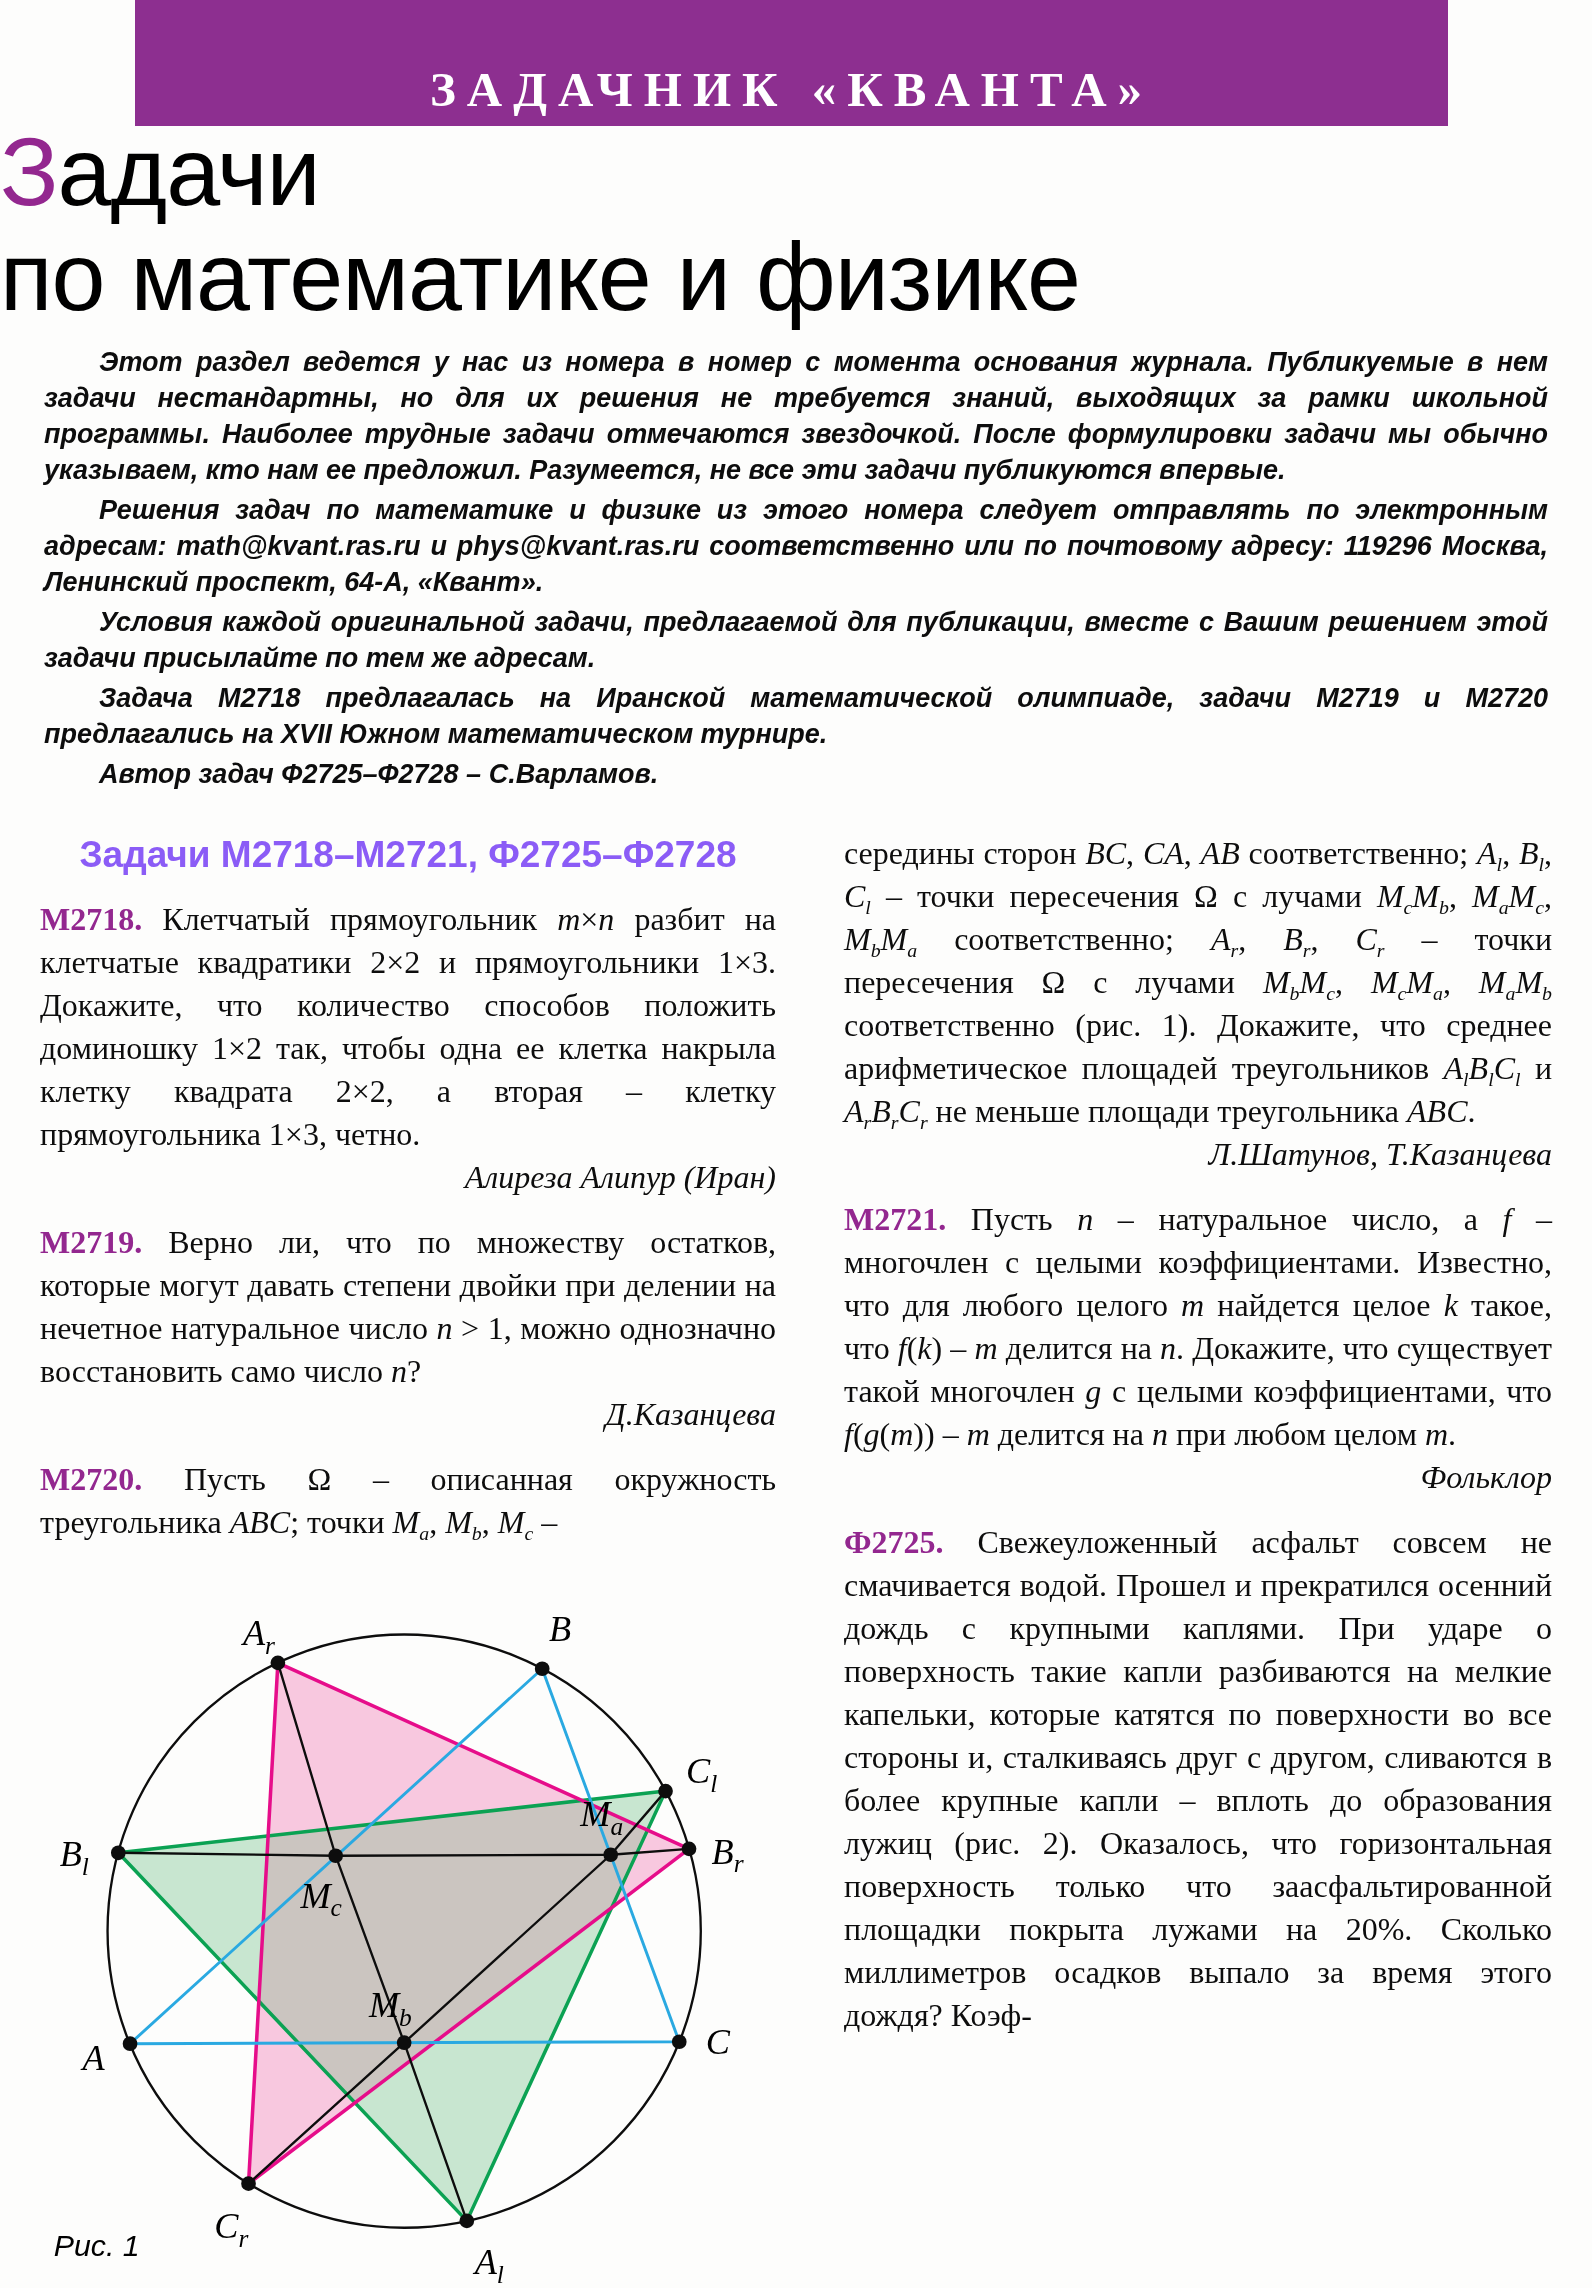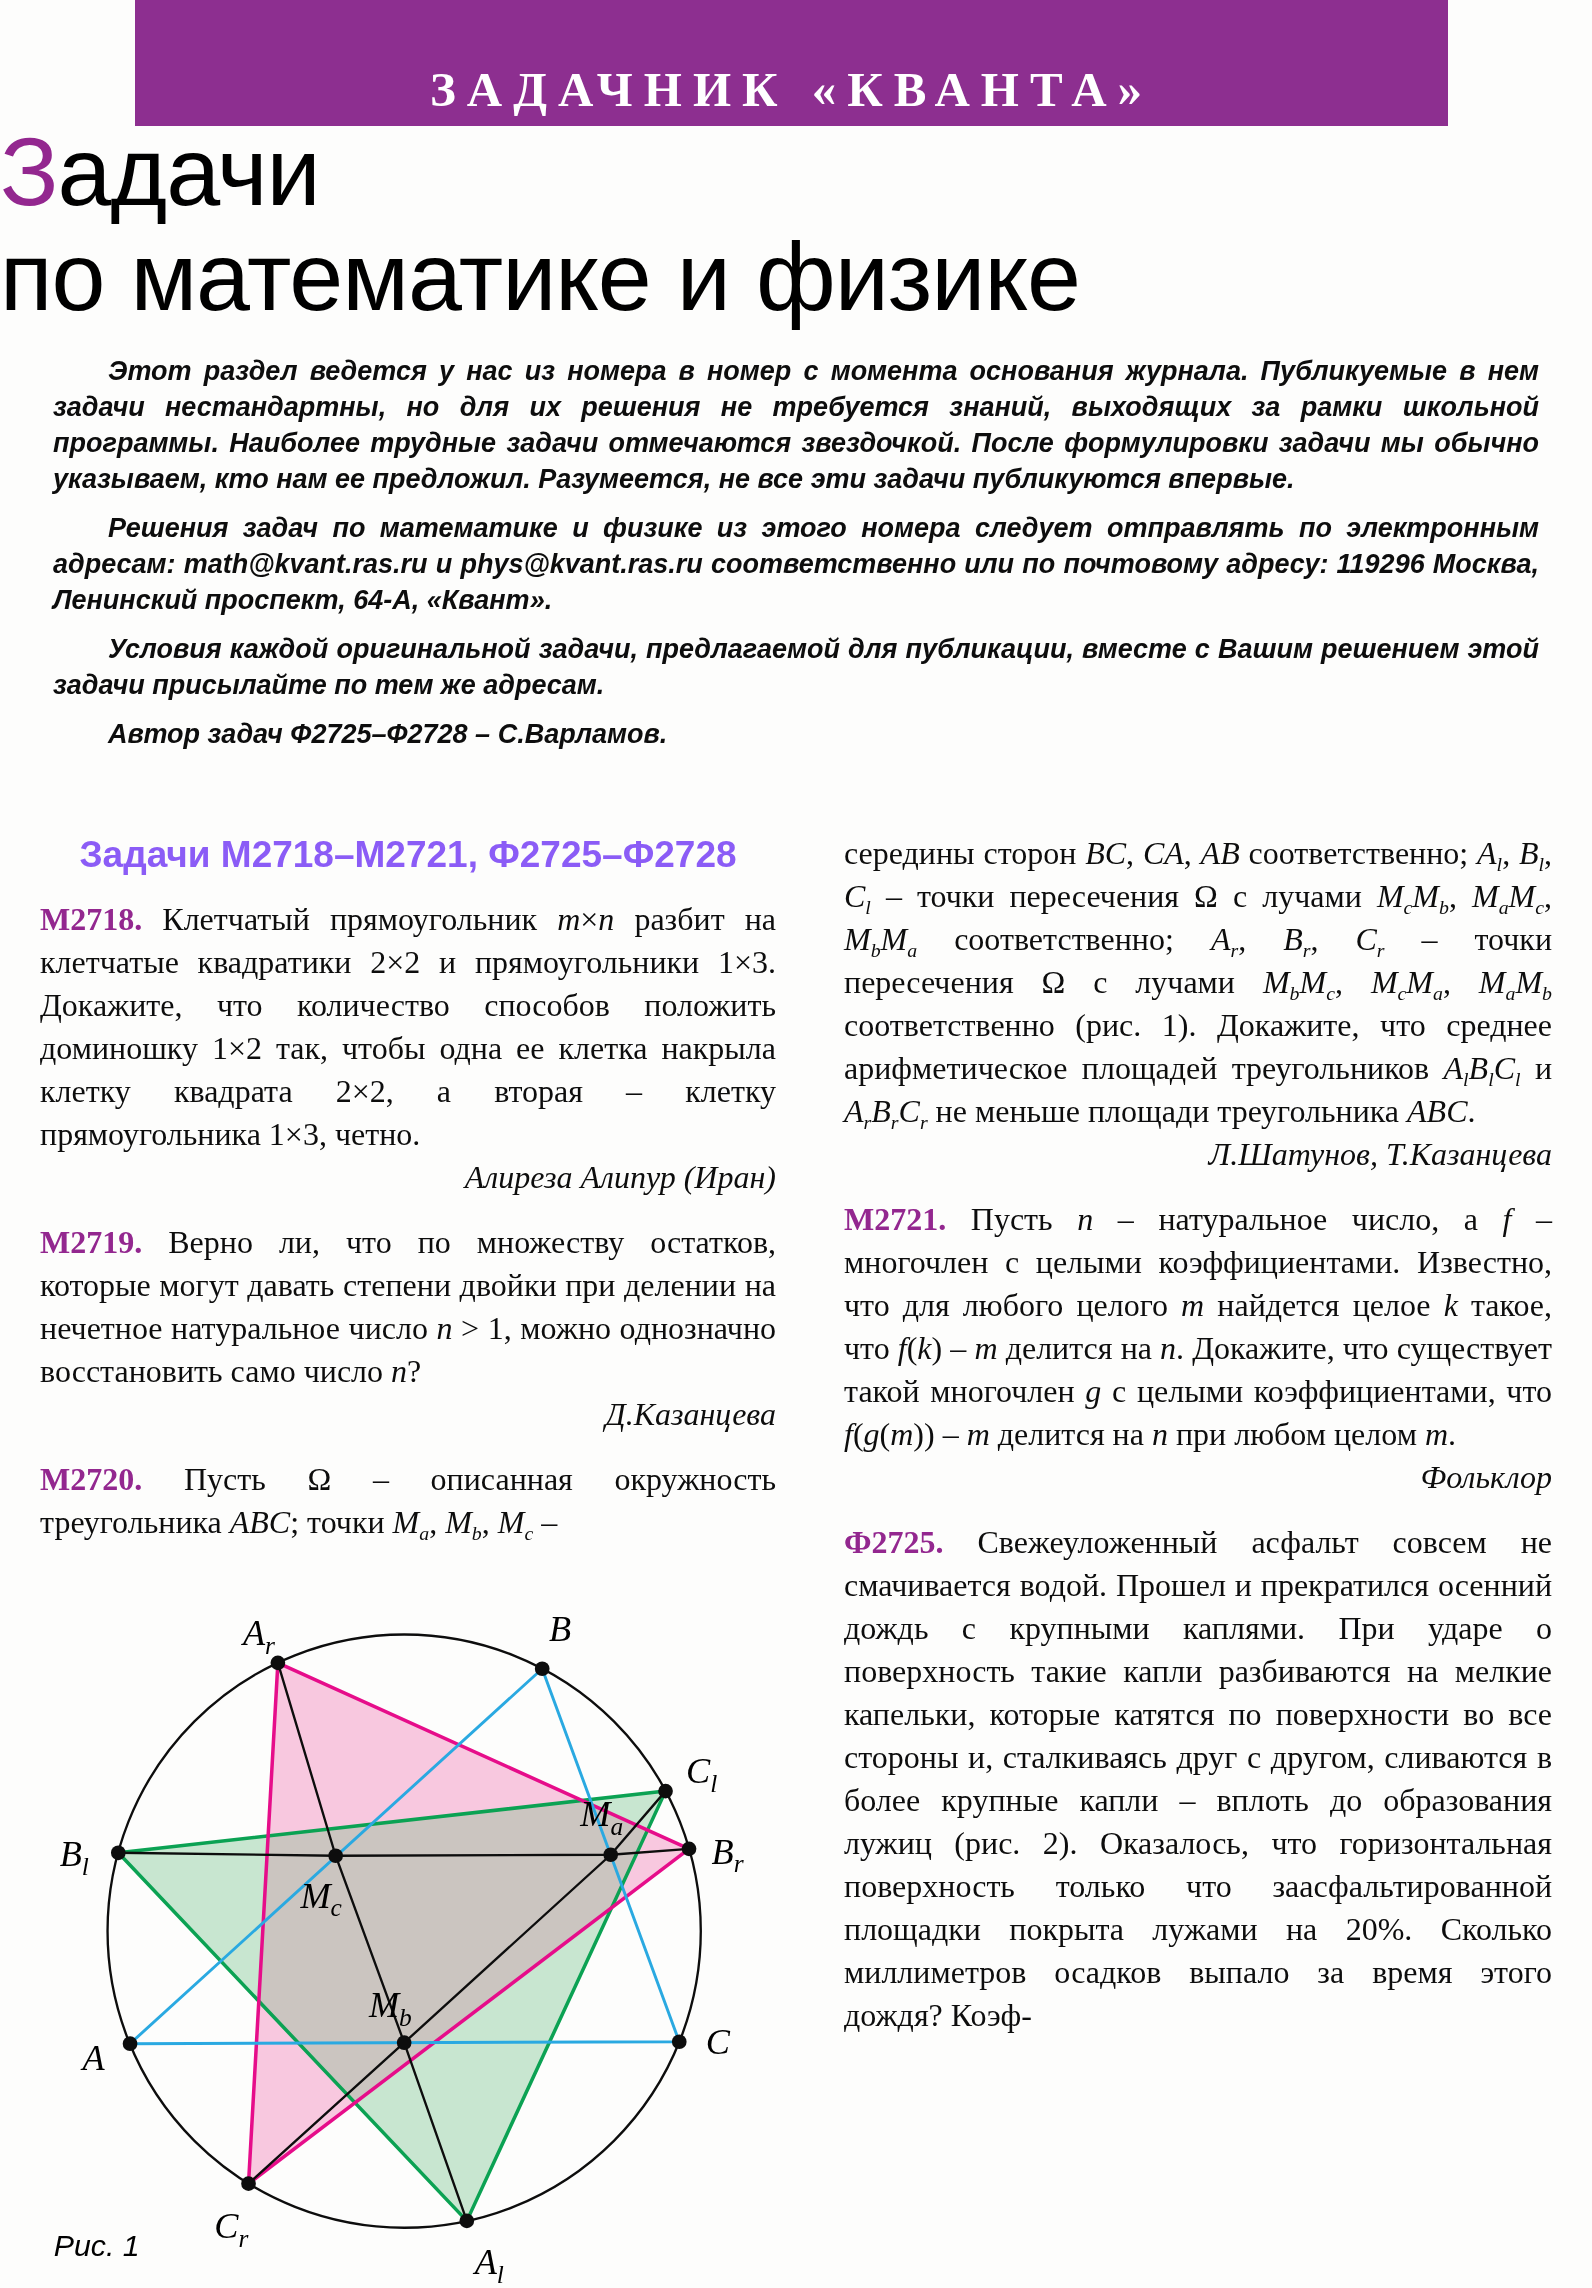--- a/index.html
+++ b/index.html
@@ -12,21 +12,21 @@
         letter-spacing:11px;color:#ffffff;padding-bottom:12px;white-space:nowrap;}
   
   .big-title{position:absolute;left:0;top:119px;width:1592px;
         font-family:"Liberation Sans",sans-serif;font-weight:400;color:#000;
         font-size:97px;line-height:105px;letter-spacing:-1px;}
   .big-title .accent{color:#93278f;}
   
   .intro{position:absolute;left:40px;top:340px;width:1512px;
         font-family:"Liberation Sans",sans-serif;font-weight:700;font-style:italic;
         font-size:27px;line-height:36px;text-align:justify;color:#0d0d0d;}
-  .intro p{margin:13px;text-indent:55px;}
+  .intro p{margin:4px;text-indent:55px;}
   
   .col{position:absolute;top:832px;font-size:32px;line-height:43px;text-align:justify;color:#0d0d0d;}
   .col-left{left:40px;width:736px;}
   .col-right{left:844px;width:708px;}
   .col-heading{font-family:"Liberation Sans",sans-serif;font-weight:700;font-style:normal;
         font-size:37px;line-height:46px;text-align:center;margin:0 0 20px 0;color:#8b5cf6;}
   .prob{margin:22px 0 0 0;}
   .prob.first{margin-top:0;}
   .plabel{color:#93278f;font-weight:700;margin-top:48px;}
   .author{margin:0;text-align:right;font-style:italic;}
@@ -49,20 +49,21 @@
 
   <div class="big-title">
     <div><span class="accent">З</span><span>адачи</span></div>
     <div>по математике и физике</div>
   </div>
 
   <div class="intro">
     <p>Этот раздел ведется у нас из номера в номер с момента основания журнала. Публикуемые в нем задачи нестандартны, но для их решения не требуется знаний, выходящих за рамки школьной программы. Наиболее трудные задачи отмечаются звездочкой. После формулировки задачи мы обычно указываем, кто нам ее предложил. Разумеется, не все эти задачи публикуются впервые.</p>
     <p>Решения задач по математике и физике из этого номера следует отправлять по электронным адресам: math@kvant.ras.ru и phys@kvant.ras.ru соответственно или по почтовому адресу: 119296 Москва, Ленинский проспект, 64-А, «Квант».</p>
     <p>Условия каждой оригинальной задачи, предлагаемой для публикации, вместе с Вашим решением этой задачи присылайте по тем же адресам.</p>
+    <p>Задача М2718 предлагалась на Иранской математической олимпиаде, задачи М2719 и М2720 предлагались на XVII Южном математическом турнире.</p>
     <p>Автор задач Ф2725–Ф2728 – С.Варламов.</p>
   </div>
 
   <div class="col col-left">
     <h2 class="col-heading">Задачи М2718–М2721, Ф2725–Ф2728</h2>
 
     <p class="prob first"><span class="plabel">М2718.</span> <span>Клетчатый прямоугольник <i>m</i>×<i>n</i> разбит на клетчатые квадратики 2×2 и прямоугольники 1×3. Докажите, что количество способов положить доминошку 1×2 так, чтобы одна ее клетка накрыла клетку квадрата 2×2, а вторая – клетку прямоугольника 1×3, четно.</span></p>
     <p class="author">Алиреза Алипур (Иран)</p>
 
     <p class="prob"><span class="plabel">М2719.</span> <span>Верно ли, что по множеству остатков, которые могут давать степени двойки при делении на нечетное натуральное число <i>n</i> &gt; 1, можно однозначно восстановить само число <i>n</i>?</span></p>

